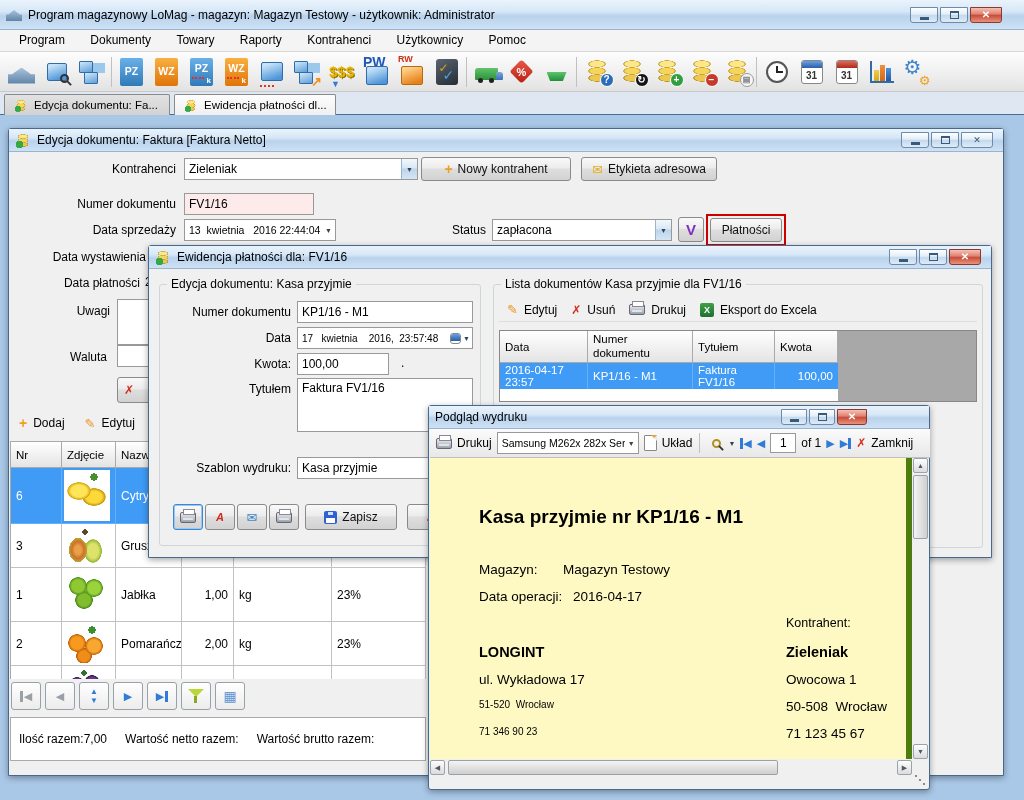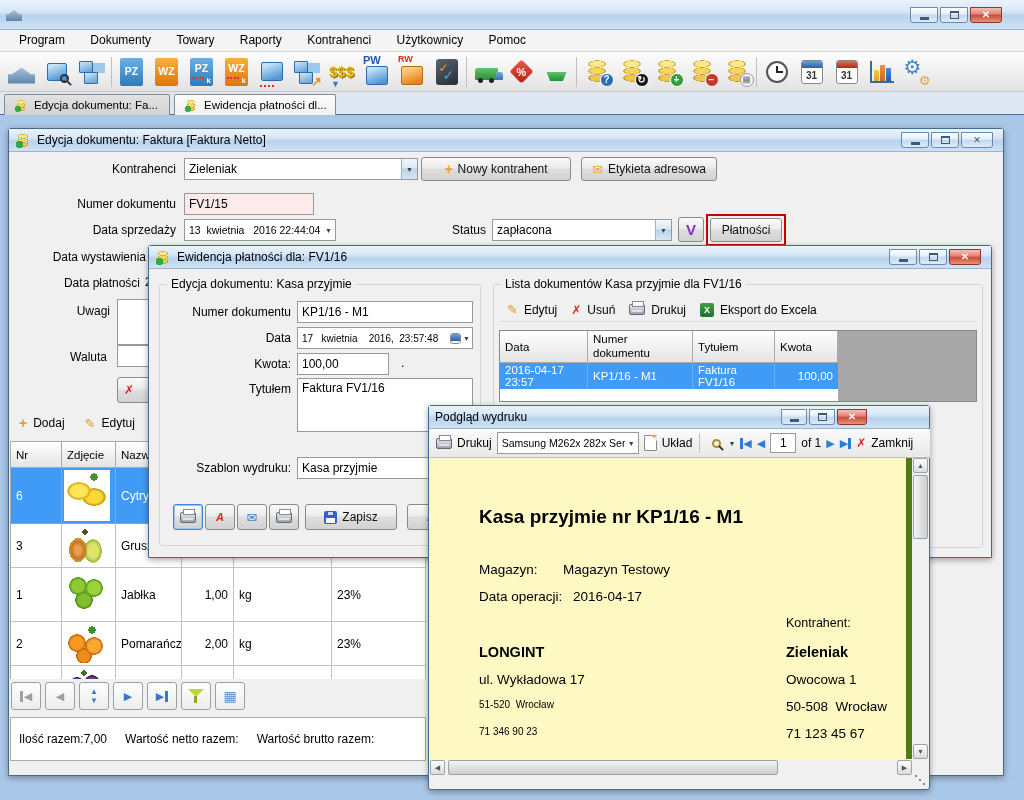--- a/index.html
+++ b/index.html
@@ -114,20 +114,21 @@
 .gripdots{background:radial-gradient(circle 1.3px at 3px 3px,#889 90%,transparent),radial-gradient(circle 1.3px at 7px 7px,#889 90%,transparent),radial-gradient(circle 1.3px at 11px 11px,#889 90%,transparent)}
 .it{}
 </style>
 </head>
 <body>
 
 <div id="screen">
 
   <div class="abs tb" style="left:0;top:0;width:1024px;height:30px">
     <span class="wh" style="width:16px;height:11px;margin-top:2px"></span>
+    <span>Program magazynowy LoMag - magazyn: Magazyn Testowy - użytkownik: Administrator</span>
     <span class="wbtns" style="margin-right:16px">
       <span class="wbtn">
           <span class="g-min"></span>
         </span>
       <span class="wbtn">
           <span class="g-max"></span>
         </span>
       <span class="wbtn close">✕</span>
     </span>
   </div>
@@ -183,21 +184,21 @@
         <span class="abs" style="left:6px;bottom:3px;width:14px;border-bottom:2px dotted #e03030"></span>
       </span>
     <span class="ti">
         <span class="goods3"></span>
         <span class="ov" style="right:2px;bottom:2px;color:#f09020;font-size:13px">↗</span>
       </span>
     <span class="ti">
         <span class="dollars">$$$</span>
       </span>
     <span class="ti">
-        <span class="ov" style="left:4px;top:1px;color:#2058b8;font-size:11px">PW</span>
+        <span class="ov" style="left:4px;top:1px;color:#2058b8;font-size:14px">PW</span>
         <span class="cube" style="margin-top:8px"></span>
       </span>
     <span class="ti">
         <span class="ov" style="left:4px;top:1px;color:#d03018;font-size:9px">RW</span>
         <span class="cube orange" style="margin-top:8px"></span>
       </span>
     <span class="ti">
         <span class="inv"></span>
       </span>
     <span class="sep"></span>
@@ -294,21 +295,21 @@
     <div class="abs btn" style="left:412px;top:28px;width:150px;height:24px">
       <span class="plus">+</span>
         <span>Nowy kontrahent</span>
     </div>
     <div class="abs btn" style="left:572px;top:28px;width:136px;height:24px">
       <span class="env" style="color:#e8b020">✉</span>
         <span>Etykieta adresowa</span>
     </div>
 
     <div class="abs lbl" style="left:0;top:67px;width:167px;height:16px">Numer dokumentu</div>
-    <div class="abs input" style="left:175px;top:64px;width:130px;height:22px;background:#fdeaea">FV1/15</div>
+    <div class="abs input" style="left:175px;top:64px;width:130px;height:22px;background:#fdeaea">FV1/16</div>
 
     <div class="abs lbl" style="left:0;top:93px;width:167px;height:16px">Data sprzedaży</div>
     <div class="abs input pre" style="left:175px;top:90px;width:152px;height:22px;font-size:10.5px;padding-right:0">
       <span class="pre">13  kwietnia   2016 22:44:04</span><span style="margin-left:auto;font-size:7px;color:#345;padding:0 3px">▼</span>
     </div>
     <div class="abs lbl" style="left:437px;top:93px;width:40px;height:16px">Status</div>
     <div class="abs input" style="left:483px;top:90px;width:180px;height:22px;padding-right:0">
       <span>zapłacona</span>
         <span class="combo-arrow">▼</span>
     </div>

